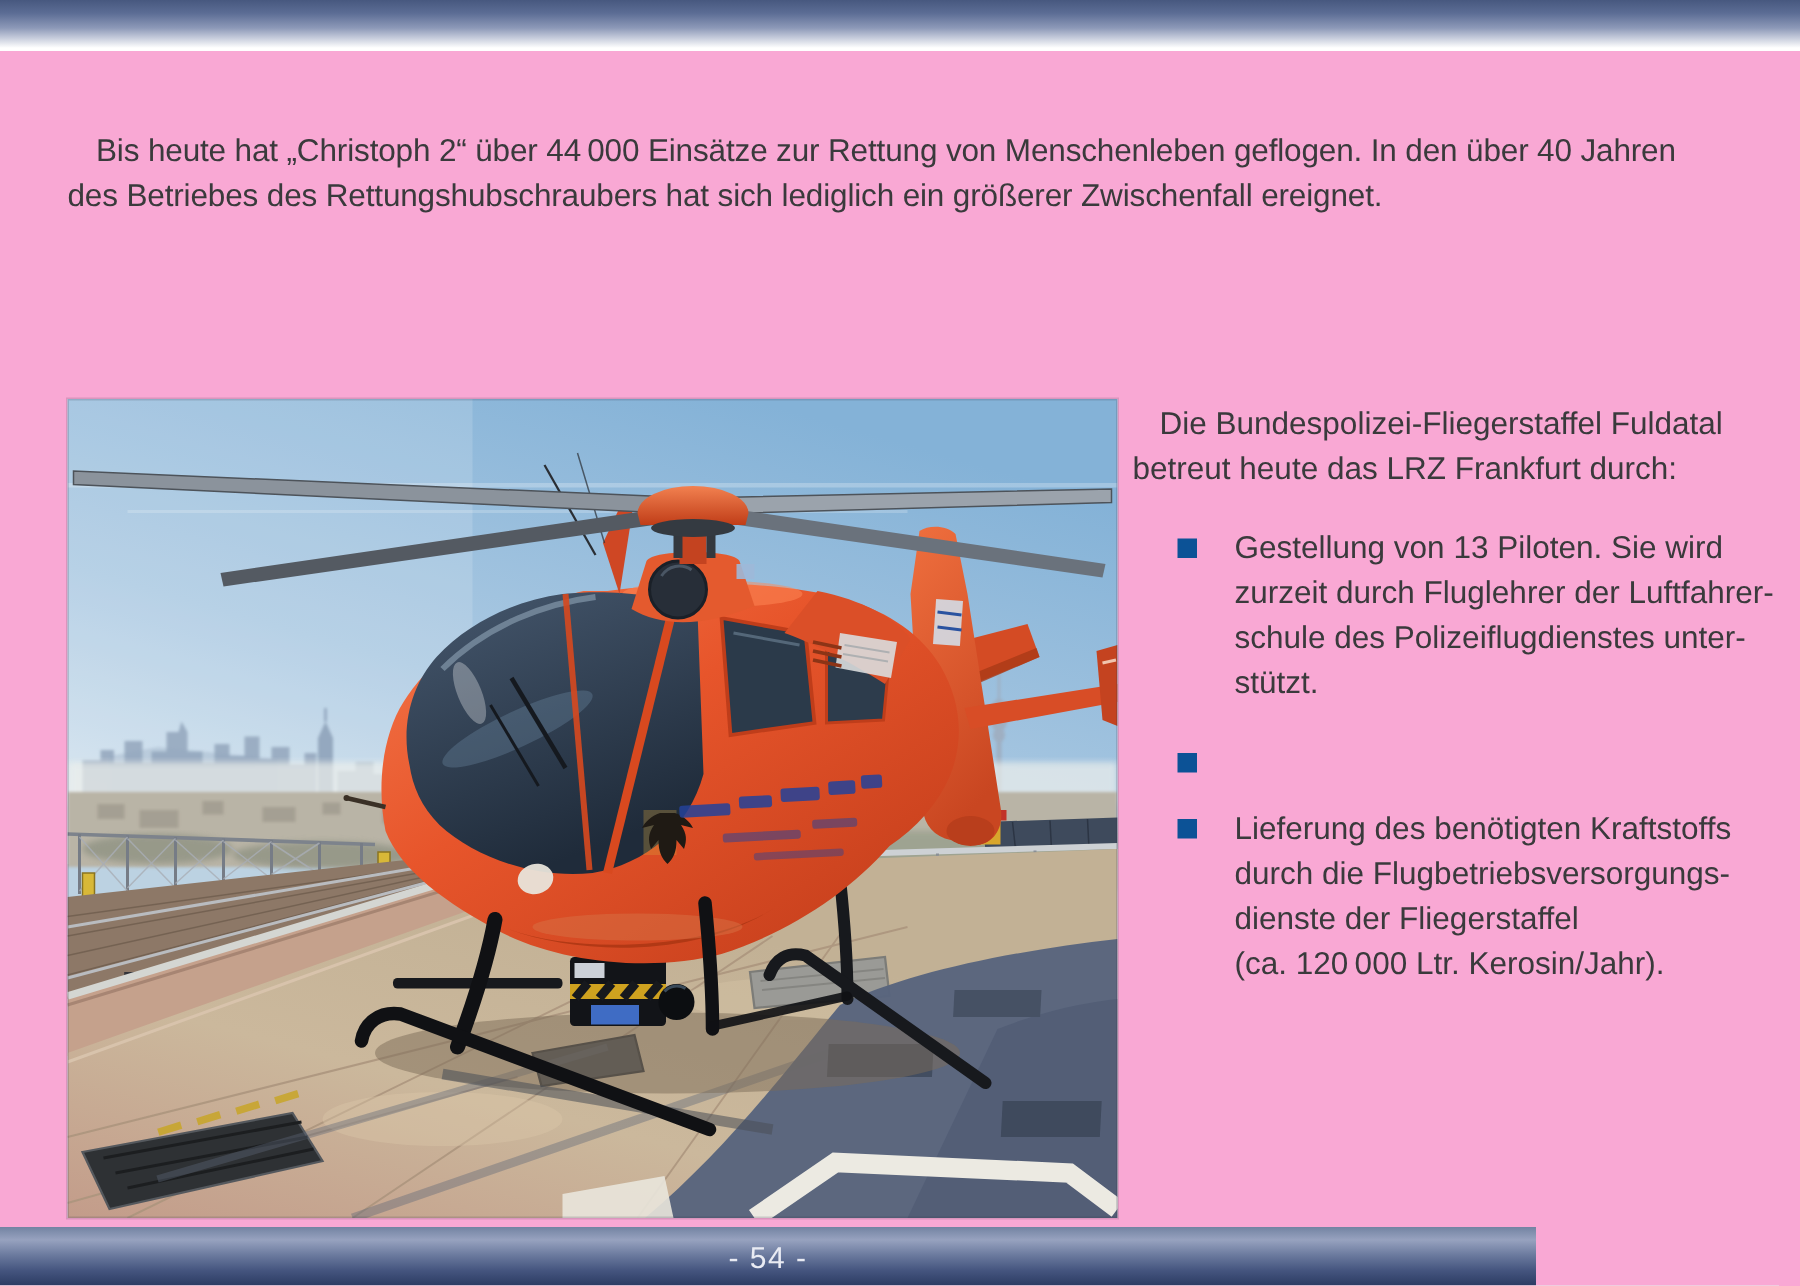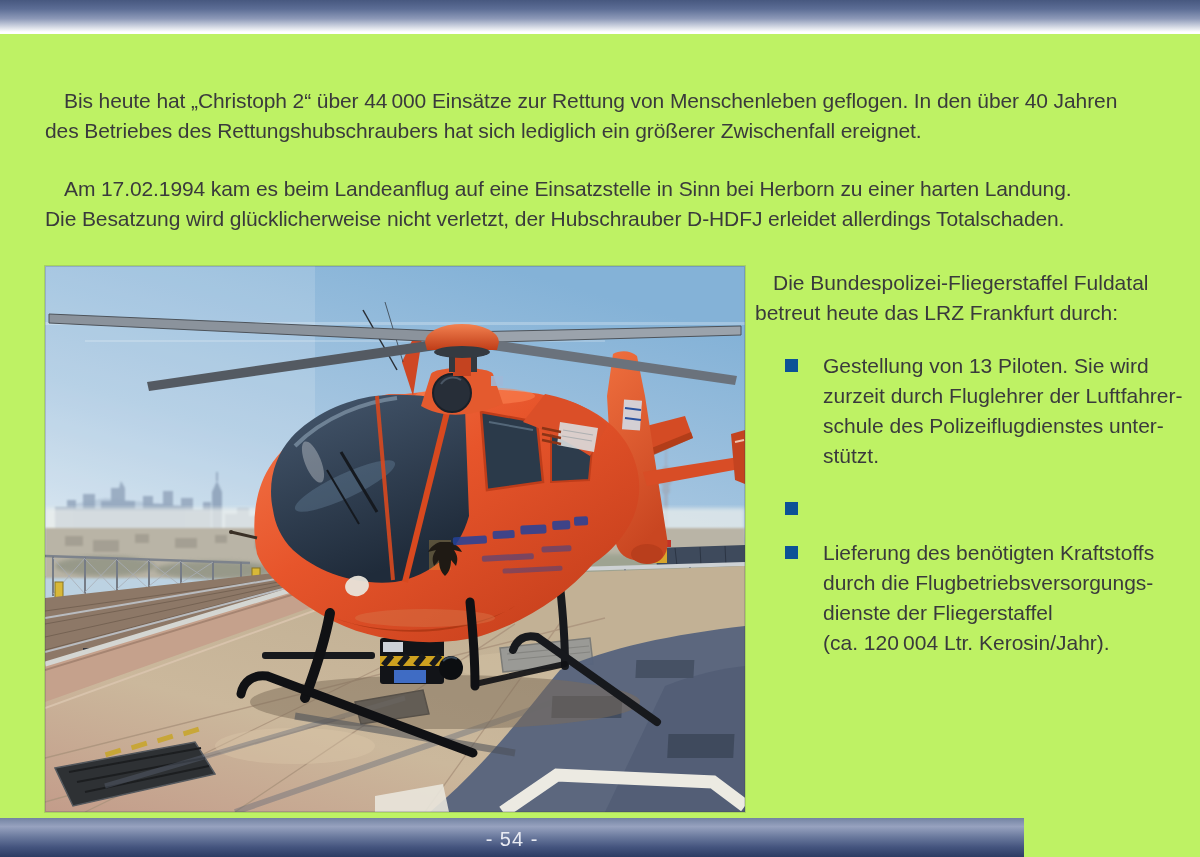--- a/index.html
+++ b/index.html
@@ -1,18 +1,18 @@
 <!DOCTYPE html>
 <html><head>
 <meta charset="utf-8">
 <style>
   html,body{margin:0;padding:0;background:#e8e8e8;}
   .page{
     position:relative;width:1200px;height:857px;margin:0 auto;
-    background:#bef264;overflow:hidden;
+    background:#f9a8d4;overflow:hidden;
     font-family:"Liberation Sans", sans-serif;
     color:#38383a;
   }
   .top-bar{
     position:absolute;left:0;top:0;width:1200px;height:34px;
     background:linear-gradient(180deg,#47587f 0%,#5c6d95 26%,#8d99b8 55%,#ffffff 94%);
   }
   .body-paragraph{
     position:absolute;left:45px;width:1125px;
     font-size:21px;line-height:30px;letter-spacing:-0.1px;
@@ -54,22 +54,20 @@
 </head>
 <body>
 
 <div class="page">
 
   <div class="top-bar"></div>
 
   <div id="para1" class="body-paragraph">Bis heute hat „Christoph 2“ über 44 000 Einsätze zur Rettung von Menschenleben geflogen. In den über 40 Jahren
 des Betriebes des Rettungshubschraubers hat sich lediglich ein größerer Zwischenfall ereignet.</div>
 
-  <div id="para2" class="body-paragraph">Am 17.02.1994 kam es beim Landeanflug auf eine Einsatzstelle in Sinn bei Herborn zu einer harten Landung.
-Die Besatzung wird glücklicherweise nicht verletzt, der Hubschrauber D-HDFJ erleidet allerdings Totalschaden.</div>
 
   <div class="photo">
     <svg width="700" height="546" viewBox="0 0 700 546" xmlns="http://www.w3.org/2000/svg">
       <defs>
         <linearGradient id="sky" x1="0" y1="1" x2="0.65" y2="0">
           <stop offset="0" stop-color="#dde9f1"></stop>
           <stop offset="0.45" stop-color="#abc9e2"></stop>
           <stop offset="1" stop-color="#84b2d7"></stop>
         </linearGradient>
         <linearGradient id="pad" x1="0" y1="1" x2="0.6" y2="0.2">
@@ -424,21 +422,21 @@
 stützt.</div>
     </div>
     <div class="bullet-item">
       <span class="bullet-square"></span>
     </div>
     <div class="bullet-item">
       <span class="bullet-square"></span>
       <div class="bullet-text">Lieferung des benötigten Kraftstoffs
 durch die Flugbetriebsversorgungs-
 dienste der Fliegerstaffel
-(ca. 120 004 Ltr. Kerosin/Jahr).</div>
+(ca. 120 000 Ltr. Kerosin/Jahr).</div>
     </div>
   </div>
 
   <div class="bottom-bar">
     <span class="page-number">- 54 -</span>
   </div>
 
 </div>
 
 </body></html>

